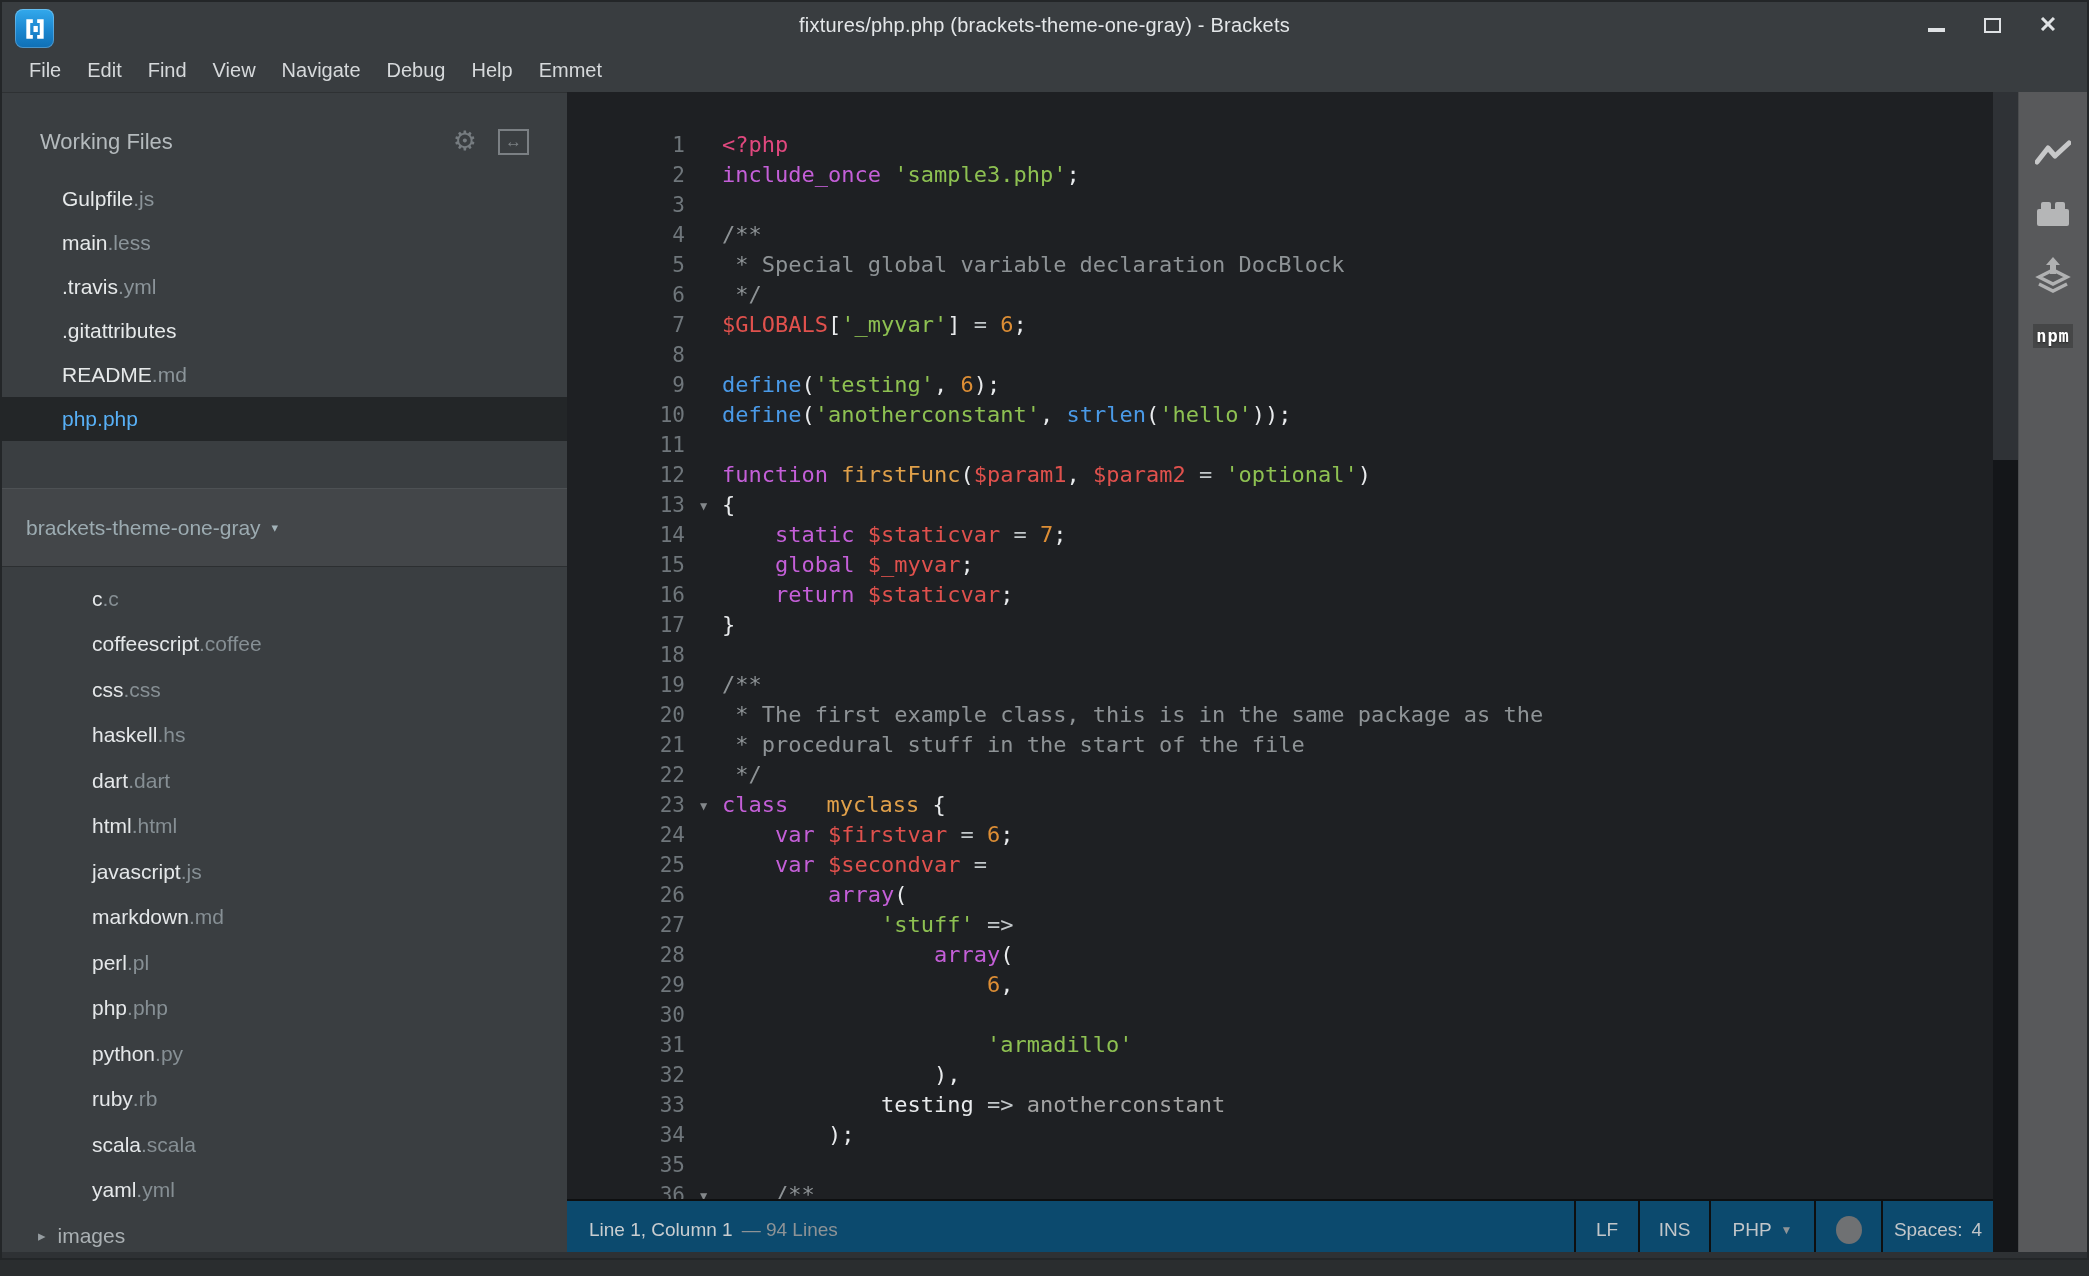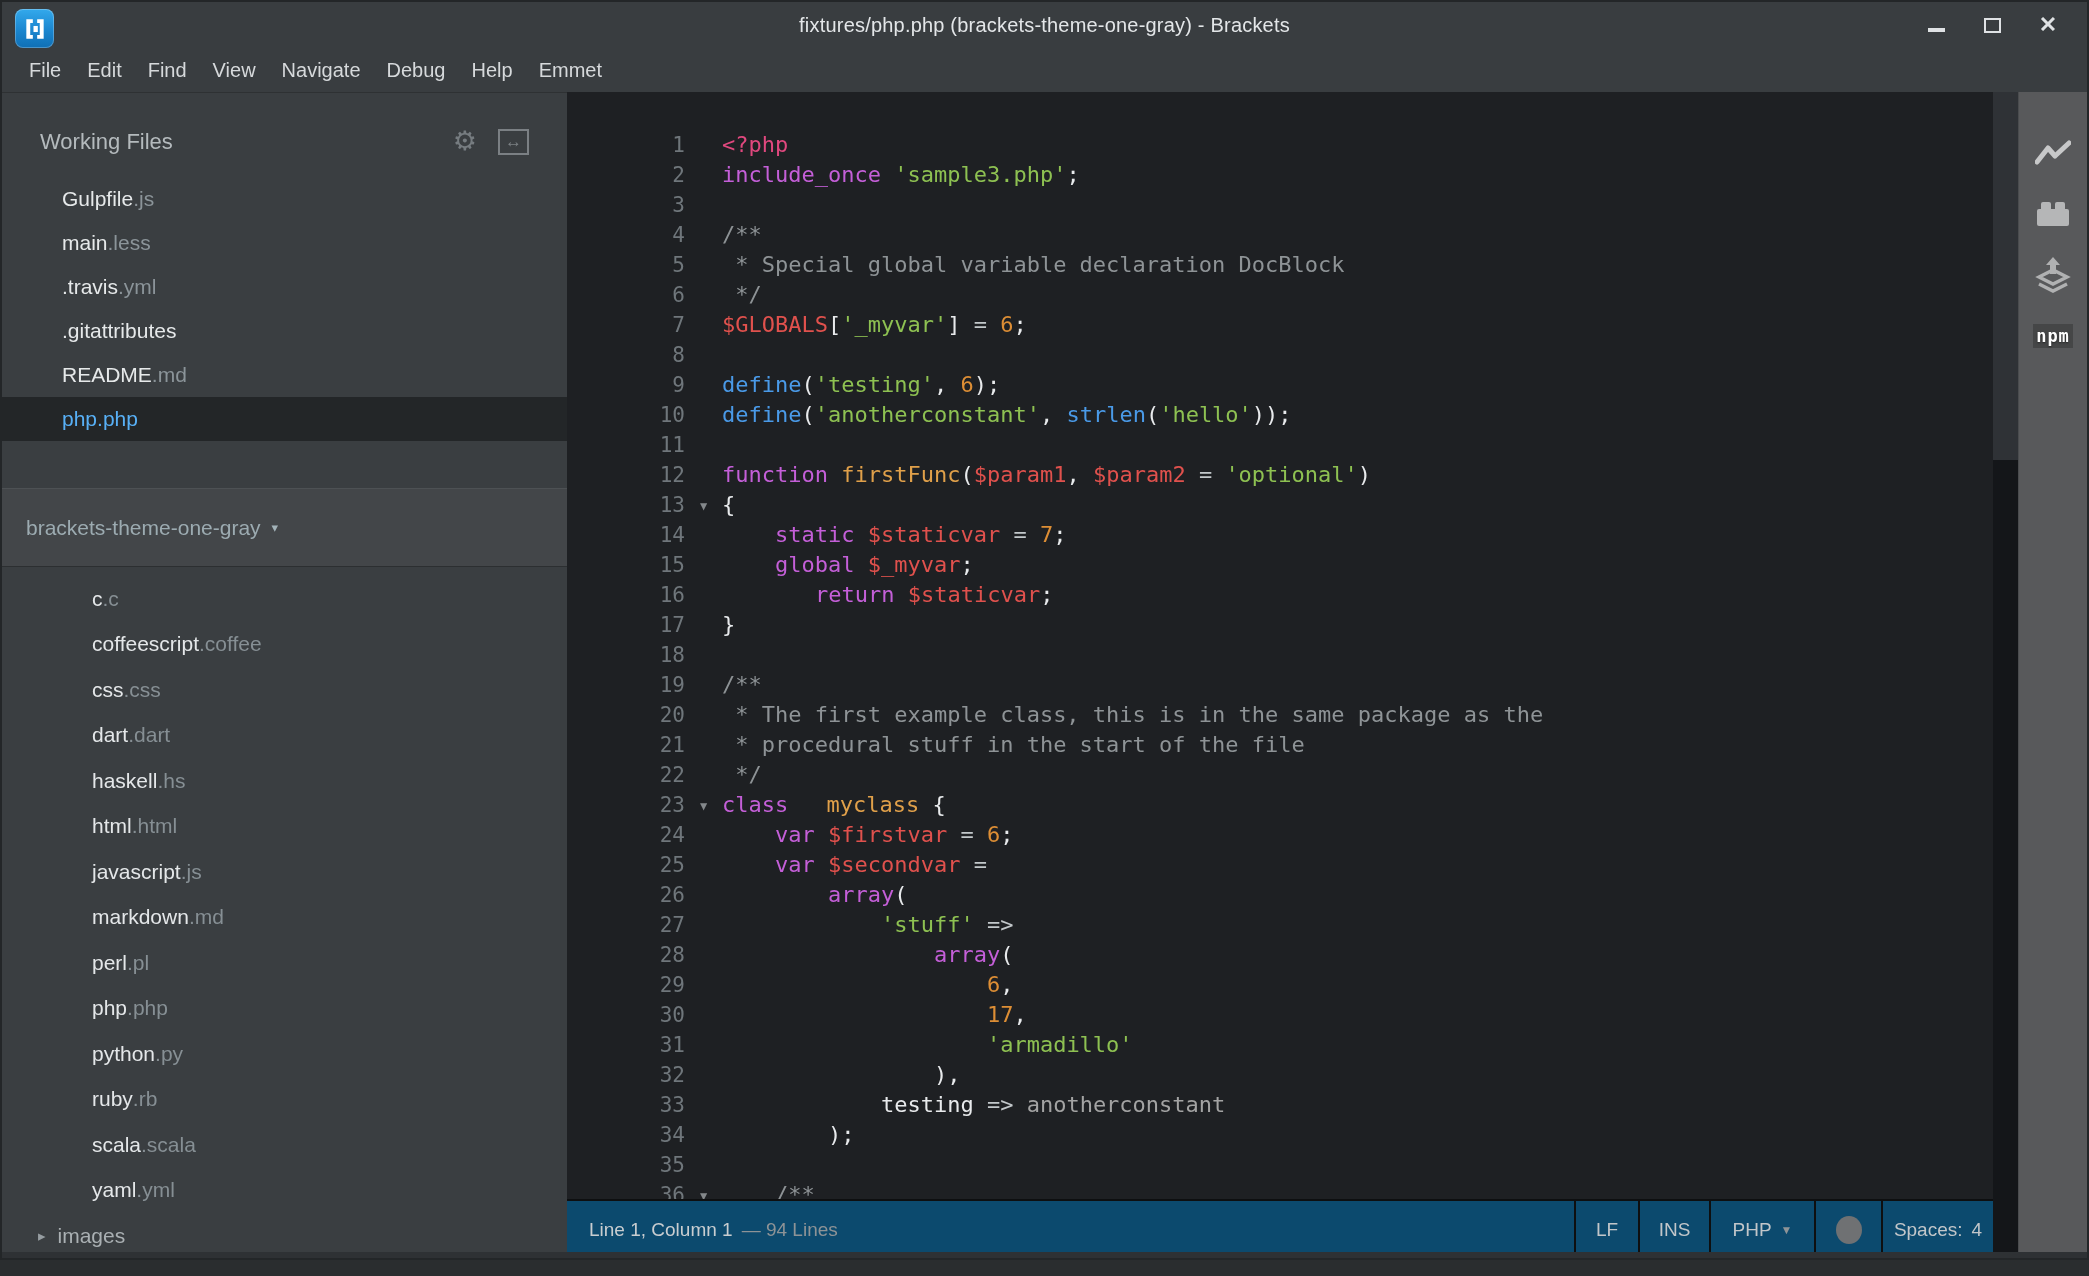--- a/index.html
+++ b/index.html
@@ -196,26 +196,26 @@
         </div>
         <div class="tree-row">
           <span class="fname">coffeescript</span>
           <span class="fext">.coffee</span>
         </div>
         <div class="tree-row">
           <span class="fname">css</span>
           <span class="fext">.css</span>
         </div>
         <div class="tree-row">
+          <span class="fname">haskell</span>
+          <span class="fext">.hs</span>
+        </div>
+        <div class="tree-row">
           <span class="fname">dart</span>
           <span class="fext">.dart</span>
-        </div>
-        <div class="tree-row">
-          <span class="fname">haskell</span>
-          <span class="fext">.hs</span>
         </div>
         <div class="tree-row">
           <span class="fname">html</span>
           <span class="fext">.html</span>
         </div>
         <div class="tree-row">
           <span class="fname">javascript</span>
           <span class="fext">.js</span>
         </div>
         <div class="tree-row">
@@ -325,21 +325,21 @@
         <span class="code-text"><span style="color: rgb(232, 234, 236);">    </span><span style="color: rgb(196, 95, 216);">static</span><span style="color: rgb(232, 234, 236);"> </span><span style="color: rgb(224, 81, 77);">$staticvar</span><span style="color: rgb(232, 234, 236);"> </span><span style="color: rgb(194, 199, 202);">=</span><span style="color: rgb(232, 234, 236);"> </span><span style="color: rgb(221, 142, 53);">7</span><span style="color: rgb(232, 234, 236);">;</span></span>
       </div>
       <div class="code-line">
         <span class="gutter-num">15</span>
         <span class="fold-col"></span>
         <span class="code-text"><span style="color: rgb(232, 234, 236);">    </span><span style="color: rgb(196, 95, 216);">global</span><span style="color: rgb(232, 234, 236);"> </span><span style="color: rgb(224, 81, 77);">$_myvar</span><span style="color: rgb(232, 234, 236);">;</span></span>
       </div>
       <div class="code-line">
         <span class="gutter-num">16</span>
         <span class="fold-col"></span>
-        <span class="code-text"><span style="color: rgb(232, 234, 236);">    </span><span style="color: rgb(196, 95, 216); margin-left: 40px;">return</span><span style="color: rgb(232, 234, 236);"> </span><span style="color: rgb(224, 81, 77);">$staticvar</span><span style="color: rgb(232, 234, 236);">;</span></span>
+        <span class="code-text"><span style="color: rgb(232, 234, 236);">    </span><span style="color: rgb(196, 95, 216);">return</span><span style="color: rgb(232, 234, 236);"> </span><span style="color: rgb(224, 81, 77);">$staticvar</span><span style="color: rgb(232, 234, 236);">;</span></span>
       </div>
       <div class="code-line">
         <span class="gutter-num">17</span>
         <span class="fold-col"></span>
         <span class="code-text"><span style="color: rgb(232, 234, 236);">}</span></span>
       </div>
       <div class="code-line">
         <span class="gutter-num">18</span>
         <span class="fold-col"></span>
         <span class="code-text"></span>
@@ -395,21 +395,20 @@
         <span class="code-text"><span style="color: rgb(232, 234, 236);">                </span><span style="color: rgb(196, 95, 216);">array</span><span style="color: rgb(232, 234, 236);">(</span></span>
       </div>
       <div class="code-line">
         <span class="gutter-num">29</span>
         <span class="fold-col"></span>
         <span class="code-text"><span style="color: rgb(232, 234, 236);">                    </span><span style="color: rgb(221, 142, 53);">6</span><span style="color: rgb(232, 234, 236);">,</span></span>
       </div>
       <div class="code-line">
         <span class="gutter-num">30</span>
         <span class="fold-col"></span>
-        <span class="code-text"><span style="color: rgb(232, 234, 236);">                    </span><span style="color: rgb(221, 142, 53);">17</span><span style="color: rgb(232, 234, 236);">,</span></span>
       </div>
       <div class="code-line">
         <span class="gutter-num">31</span>
         <span class="fold-col"></span>
         <span class="code-text"><span style="color: rgb(232, 234, 236);">                    </span><span style="color: rgb(142, 193, 82);">'armadillo'</span></span>
       </div>
       <div class="code-line">
         <span class="gutter-num">32</span>
         <span class="fold-col"></span>
         <span class="code-text"><span style="color: rgb(232, 234, 236);">                ),</span></span>

